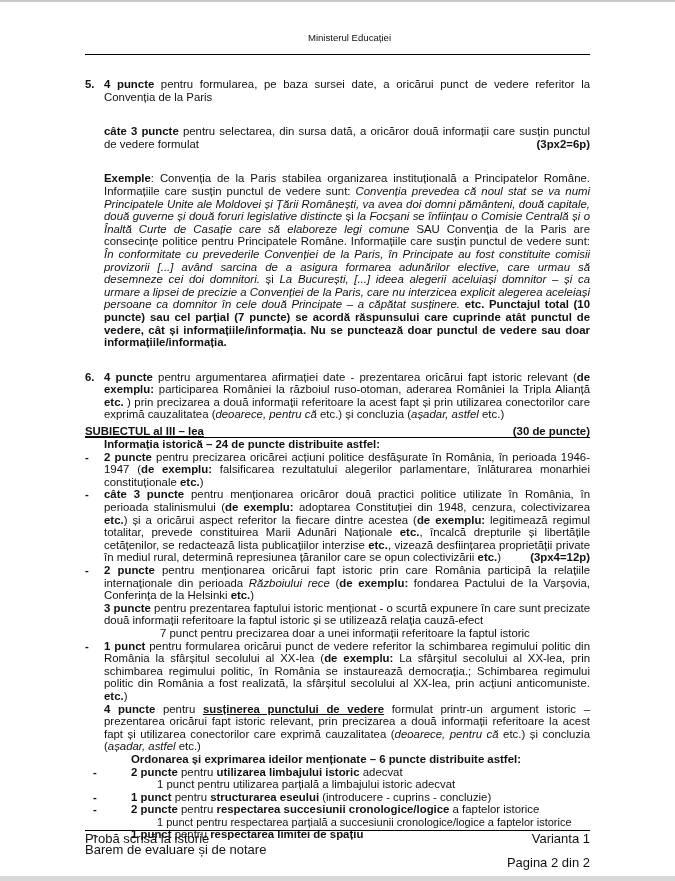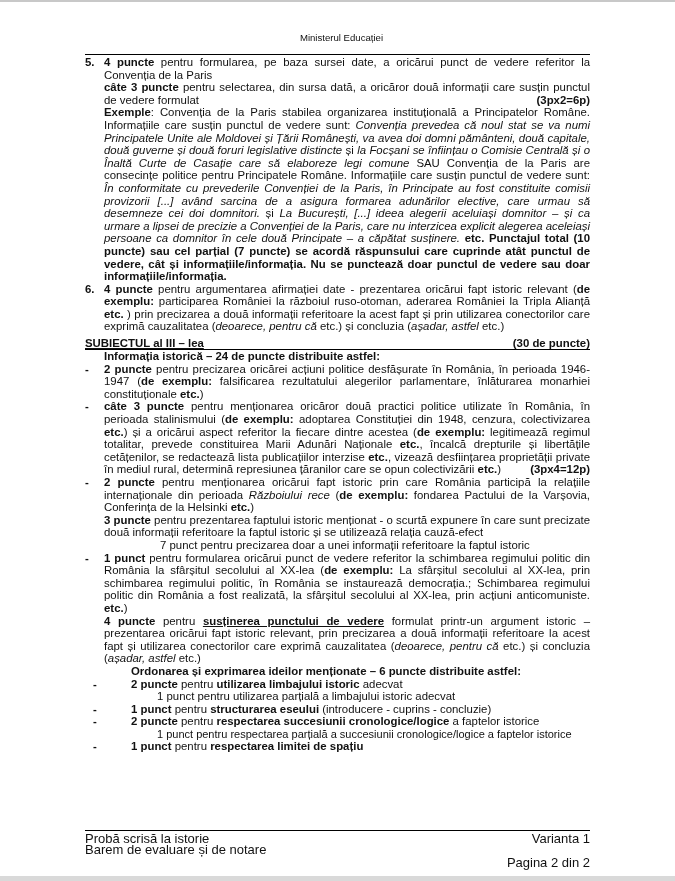--- a/index.html
+++ b/index.html
@@ -3,28 +3,28 @@
 <meta charset="utf-8">
 <style>
   html, body { margin: 0; padding: 0; }
   body {
     width: 675px; height: 881px; background: #ffffff; position: relative; overflow: hidden;
     font-family: "Liberation Sans", sans-serif; color: #111;
   }
   .topbar { position:absolute; left:0; top:0; width:675px; height:2px; background:#c8c8c8; }
   .bottombar { position:absolute; left:0; bottom:0; width:675px; height:5px; background:#d9d9d9; }
   .page { position:absolute; left:85px; top:0; width:505px; }
-  .header { position:absolute; top:32px; left:4px; width:505px; text-align:center; font-size:9.6px; line-height:11px; }
+  .header { position:absolute; top:32px; left:12px; width:505px; text-align:center; font-size:9.6px; line-height:11px; }
   .header-rule { position:absolute; top:54px; left:0; width:505px; height:1px; background:#000; }
   .content { position:absolute; top:56px; left:0; width:505px; font-size:11.4px; line-height:12.6px; }
   .item { position:relative; padding-left:19px; text-align:justify; }
   .num { position:absolute; left:0; top:0; font-weight:bold; }
   .bullet { position:relative; padding-left:19px; text-align:justify; }
   .dash { position:absolute; left:0; top:0; font-weight:bold; }
-  .para { text-align:justify; }
+  .para { text-align:justify;margin-top:22px; }
   .right { float:right; font-weight:bold; }
   b { font-weight:bold; }
   i { font-style:italic; }
   .u { text-decoration: underline; font-weight:bold; }
   .section { margin-top:4px; display:flex; justify-content:space-between; font-weight:bold; border-bottom:1px solid #000; line-height:12px; }
   .section .title { text-decoration: underline; }
   .sub-heading { padding-left:19px; font-weight:bold; }
   .indent1 { padding-left:75px; }
   .indent2 { padding-left:72px; }
   .small { font-size:11px; }

